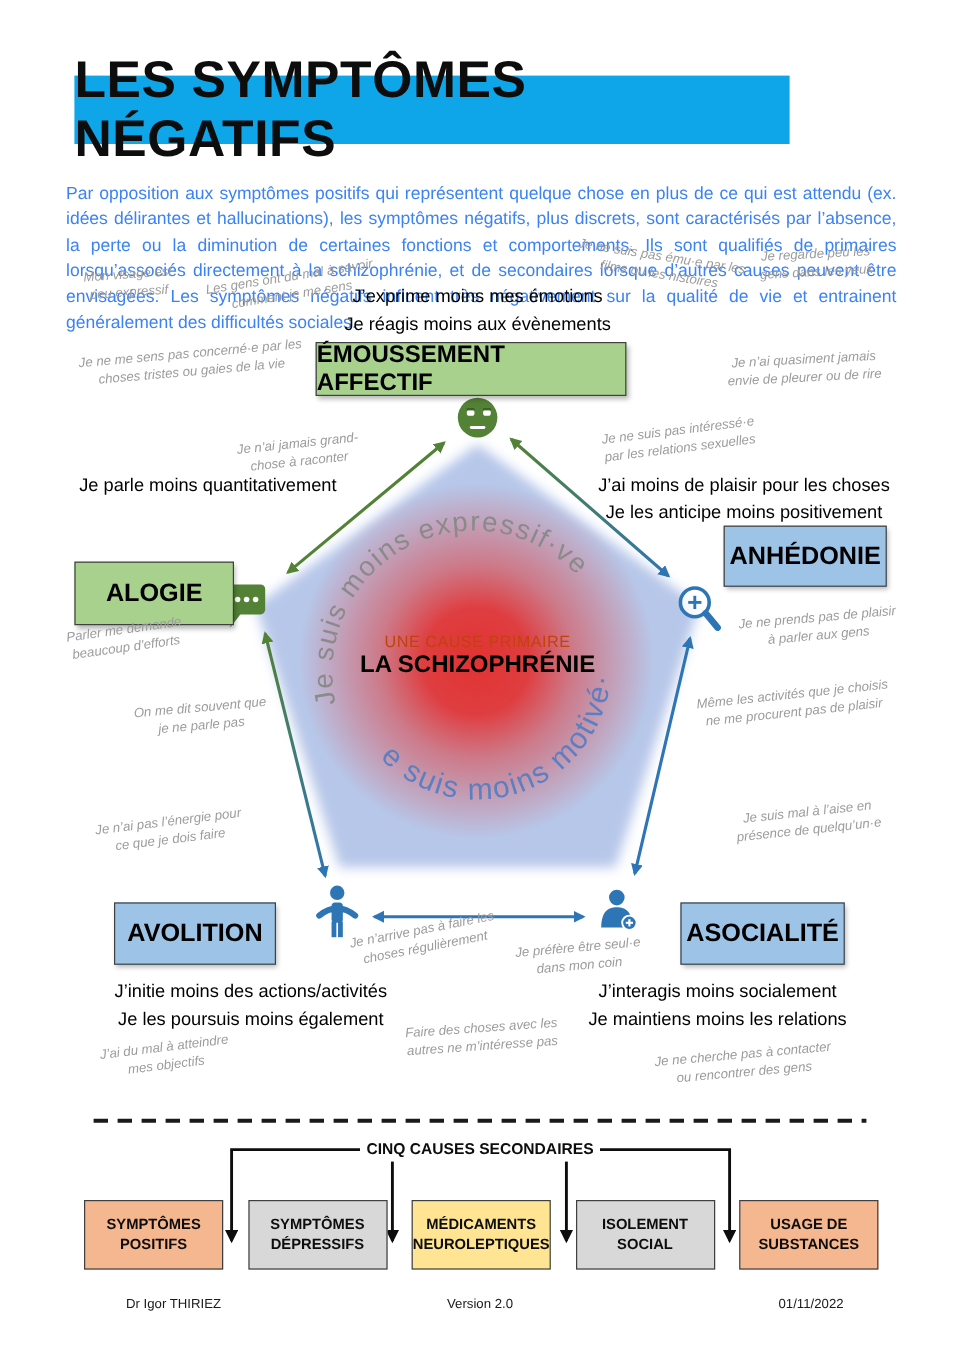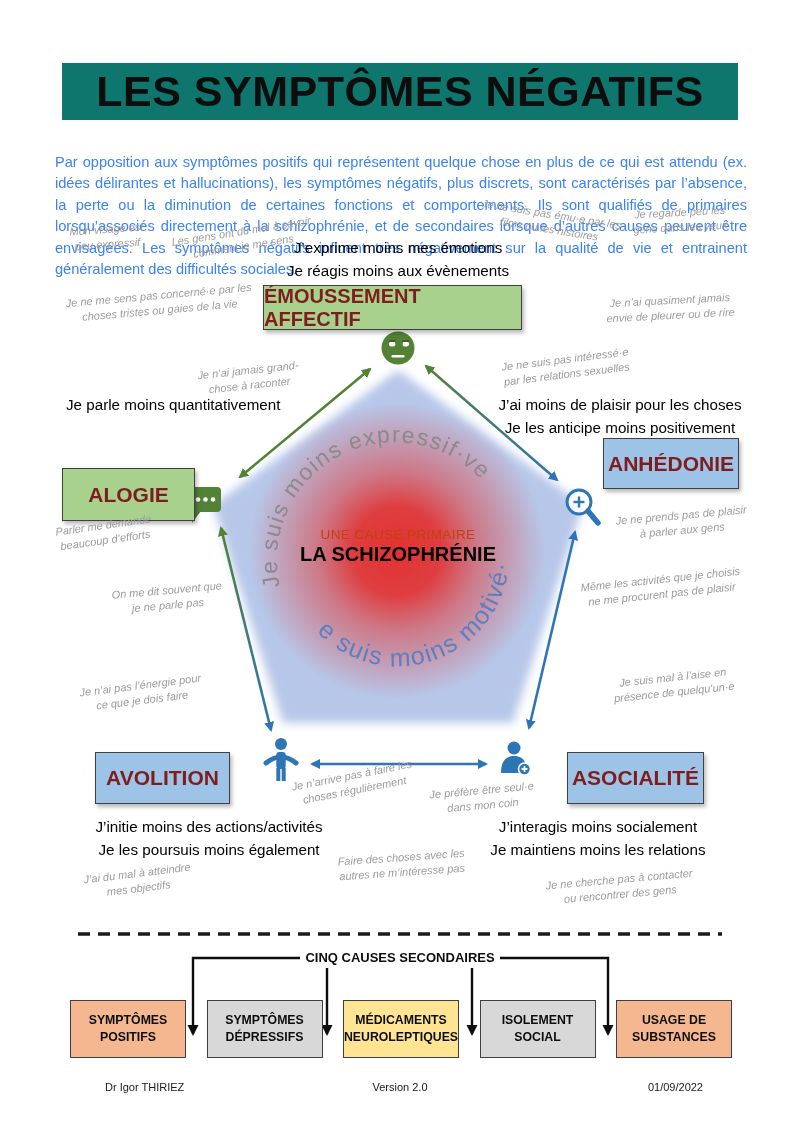--- a/index.html
+++ b/index.html
@@ -1,32 +1,32 @@
 <!DOCTYPE html>
 <html><head>
 <meta charset="utf-8">
 <style>
   html,body{margin:0;padding:0;background:#fff;}
   .page{position:relative;width:800px;height:1132px;background:#fff;overflow:hidden;
         font-family:"Liberation Sans",sans-serif;color:#000;}
   #diagram{position:absolute;left:0;top:0;z-index:1;}
   .layer{position:absolute;left:0;top:0;width:800px;height:1132px;z-index:2;}
 
-  .title-band{position:absolute;left:62px;top:63px;width:676px;height:57px;background:#0f766e;
+  .title-band{position:absolute;left:62px;top:63px;width:596px;height:57px;background:#0ea5e9;
               display:flex;align-items:center;justify-content:center;}
   .title-band h1{margin:0;font-size:43px;font-weight:bold;letter-spacing:0.5px;color:#0d0d0d;}
 
   .intro{position:absolute;left:55px;top:128px;width:692px;font-size:14.6px;line-height:1.47;
          text-align:justify;color:#3b82f6;margin-top:24px;}
 
   .statement{position:absolute;font-size:15.2px;line-height:1.5;color:#000;text-align:center;}
   .statement.left-align{text-align:left;}
 
   .cat-box{position:absolute;display:flex;align-items:center;justify-content:center;
-           border:1.7px solid #404040;font-weight:bold;color:#7f1d1d;
+           border:1.7px solid #404040;font-weight:bold;color:#000000;
            box-shadow:2px 3px 4px rgba(0,0,0,.28);}
   .cat-green{background:#a9d18e;}
   .cat-blue{background:#9dc3e6;}
 
   .note{position:absolute;font-size:11px;font-style:italic;color:#9c9c9c;line-height:1.35;
         text-align:center;white-space:pre-line;}
 
   .center-label{position:absolute;left:288px;width:220px;text-align:center;z-index:3;}
   .center-label.small{top:527px;font-size:13.5px;letter-spacing:.4px;color:#c2410c;}
   .center-label.big{top:543px;font-size:20px;font-weight:bold;color:#000;}
@@ -234,16 +234,16 @@
 NEUROLEPTIQUES</div>
       <div class="sec-box" style="background:#d8d8d8;">ISOLEMENT
 SOCIAL</div>
       <div class="sec-box" style="background:#f5b78f;">USAGE DE
 SUBSTANCES</div>
     </div>
 
     <div class="footer">
       <span class="author">Dr Igor THIRIEZ</span>
       <span class="version">Version 2.0</span>
-      <span class="date">01/09/2022</span>
+      <span class="date">01/11/2022</span>
     </div>
   </div>
 </div>
 
 </body></html>

